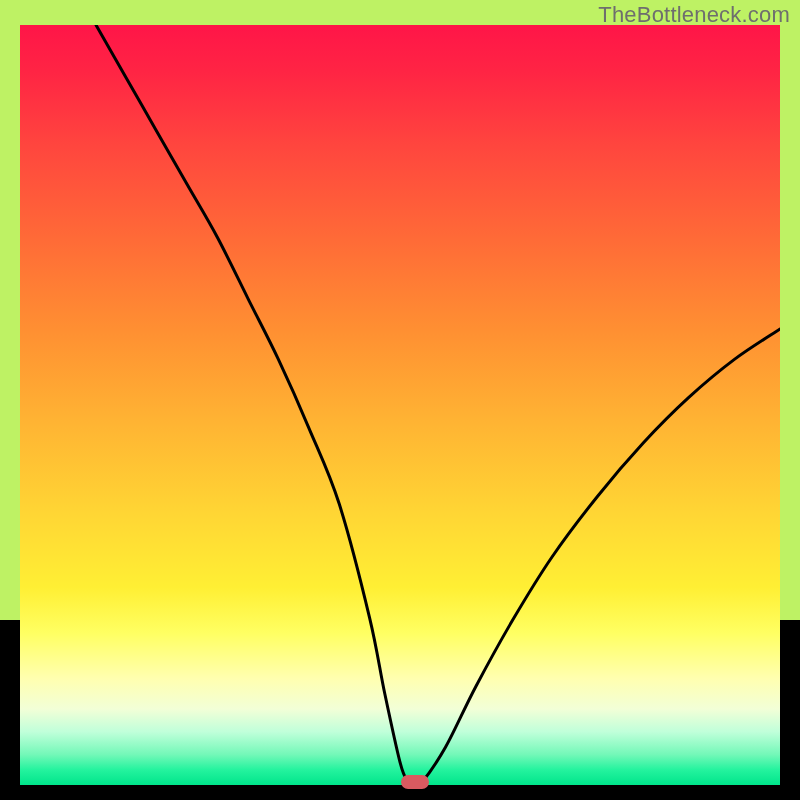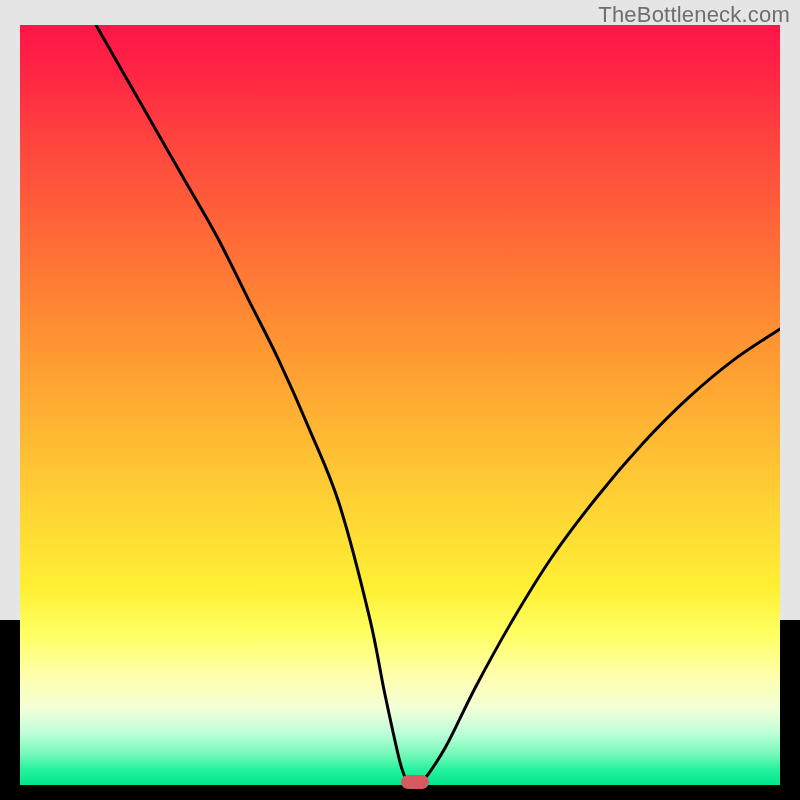--- a/index.html
+++ b/index.html
@@ -8,21 +8,21 @@
     width: 800px;
     height: 800px;
     background: #000;
     overflow: hidden;
     font-family: Arial, Helvetica, sans-serif;
   }
   .frame {
     position: relative;
     width: 800px;
     height: 620px;
-    background: #e5e5e5;
+    background: #bef264;
   }
   .watermark {
     position: absolute;
     top: 2px;
     right: 10px;
     color: #6e6e6e;
     font-size: 22px;
     font-weight: 500;
     letter-spacing: 0.2px;
     z-index: 10;

